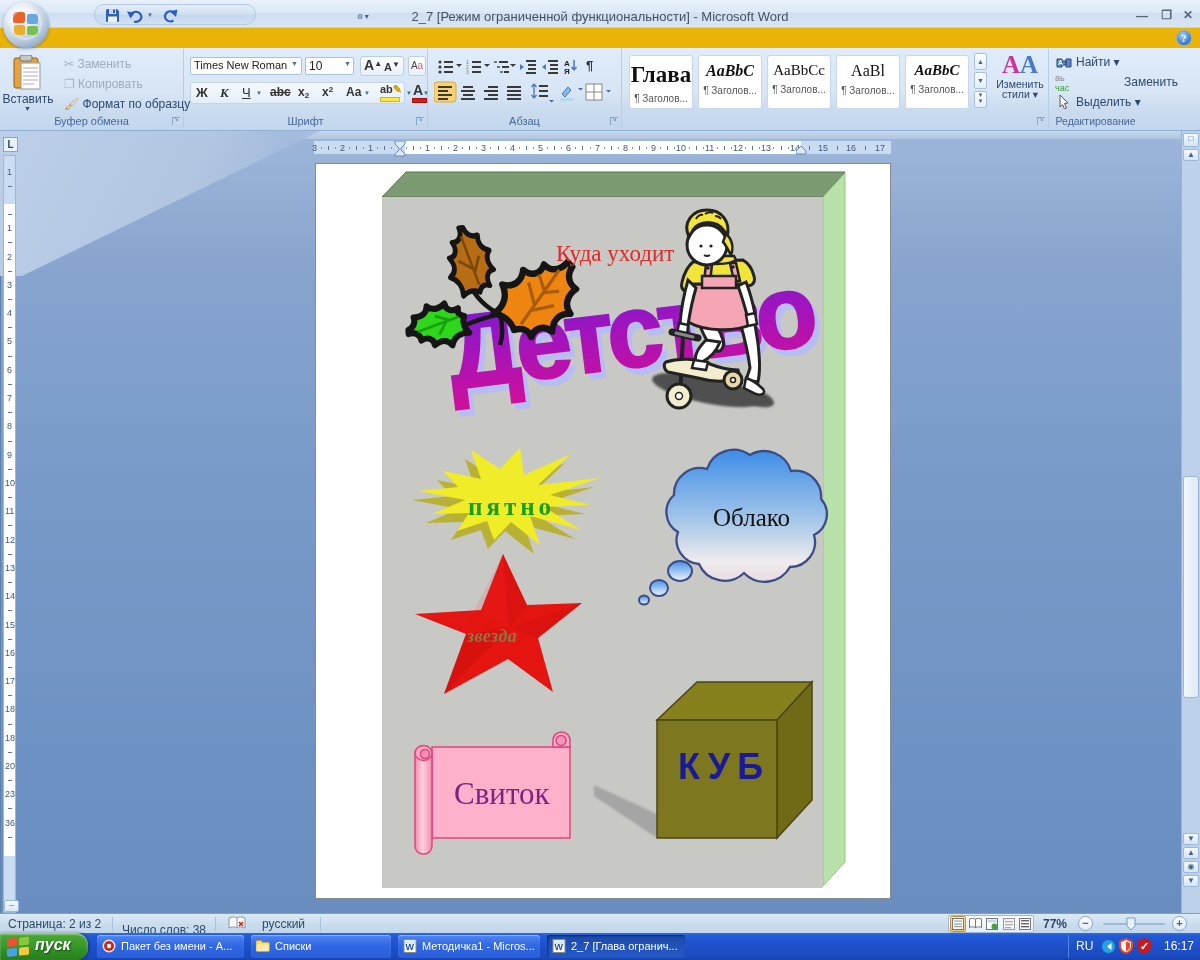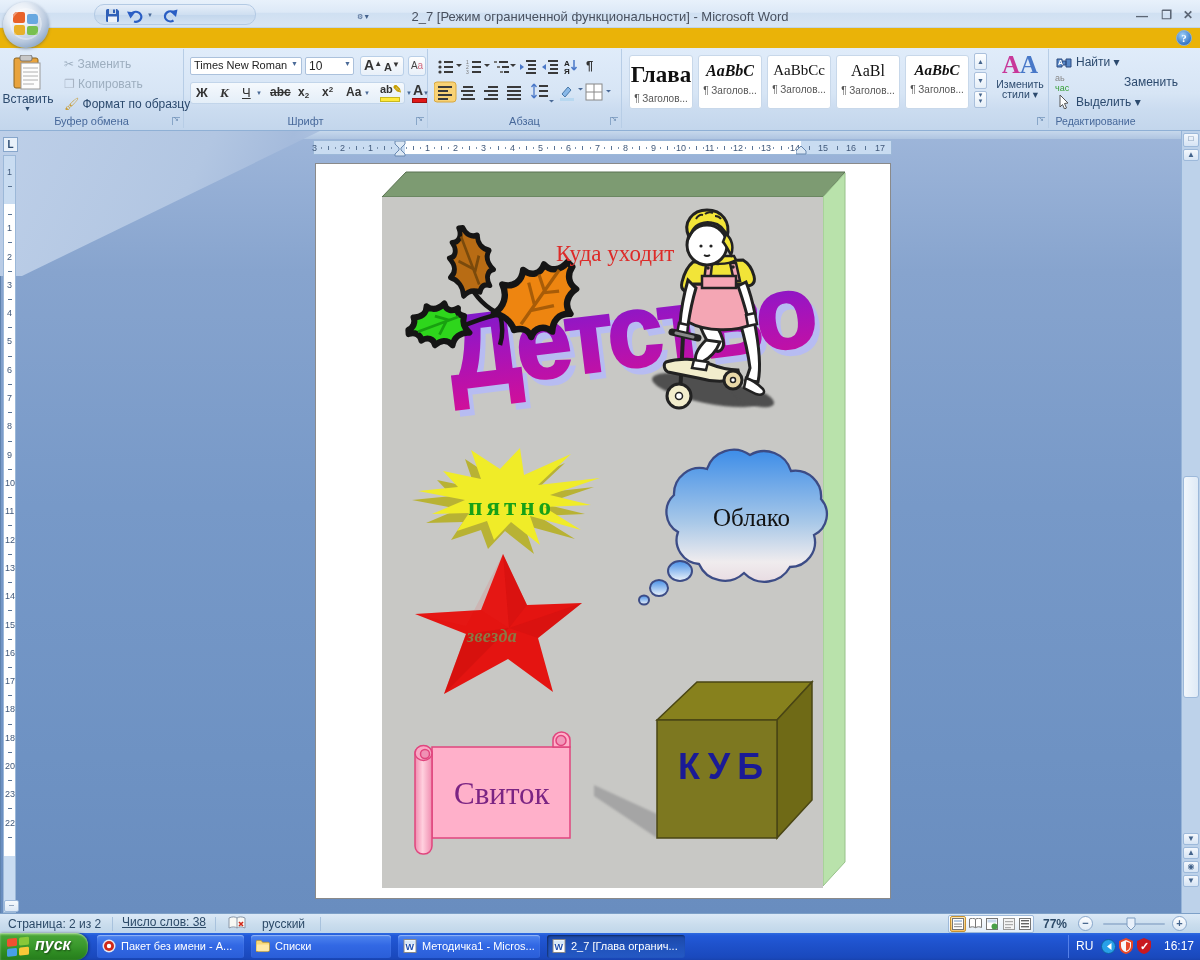--- a/index.html
+++ b/index.html
@@ -590,21 +590,21 @@
 <div class="vnum" style="top:379px;left:1px;">12</div>
 <div class="vnum" style="top:407px;left:1px;">13</div>
 <div class="vnum" style="top:435px;left:1px;">14</div>
 <div class="vnum" style="top:464px;left:1px;">15</div>
 <div class="vnum" style="top:492px;left:1px;">16</div>
 <div class="vnum" style="top:520px;left:1px;">17</div>
 <div class="vnum" style="top:548px;left:1px;">18</div>
 <div class="vnum" style="top:577px;left:1px;">18</div>
 <div class="vnum" style="top:605px;left:1px;">20</div>
 <div class="vnum" style="top:633px;left:1px;">23</div>
-<div class="vnum" style="top:662px;left:1px;">22</div>
+<div class="vnum" style="top:662px;left:1px;">36</div>
 <div class="abs" style="top:58px;left:4px;width:4px;height:1px;background:#5a7494;"></div>
 <div class="abs" style="top:86px;left:4px;width:4px;height:1px;background:#5a7494;"></div>
 <div class="abs" style="top:115px;left:4px;width:4px;height:1px;background:#5a7494;"></div>
 <div class="abs" style="top:143px;left:4px;width:4px;height:1px;background:#5a7494;"></div>
 <div class="abs" style="top:171px;left:4px;width:4px;height:1px;background:#5a7494;"></div>
 <div class="abs" style="top:200px;left:4px;width:4px;height:1px;background:#5a7494;"></div>
 <div class="abs" style="top:228px;left:4px;width:4px;height:1px;background:#5a7494;"></div>
 <div class="abs" style="top:256px;left:4px;width:4px;height:1px;background:#5a7494;"></div>
 <div class="abs" style="top:285px;left:4px;width:4px;height:1px;background:#5a7494;"></div>
 <div class="abs" style="top:313px;left:4px;width:4px;height:1px;background:#5a7494;"></div>
@@ -632,21 +632,21 @@
    <div class="btn" style="top:702px;height:12px;">▼</div>
    <div class="btn" style="top:716px;height:12px;">▲</div>
    <div class="btn" style="top:730px;height:12px;">◉</div>
    <div class="btn" style="top:744px;height:12px;">▼</div>
  </div>
 </div>
 
 <div id="statusbar">
  <div class="abs" style="left:8px;top:3px;">Страница: 2 из 2</div>
  <div class="stsep" style="left:112px;"></div>
- <div class="abs" style="left:122px;top:1px;text-decoration:underline;">Число слов: 38</div>
+ <div class="abs" style="left:122px;top:9px;">Число слов: 38</div>
  <div class="stsep" style="left:215px;"></div>
  <div class="abs" style="left:262px;top:3px;">русский</div>
  <div class="stsep" style="left:320px;"></div>
  <svg class="abs" style="left:228px;top:2px;" width="18" height="15" viewBox="0 0 18 15">
         <path d="M1 2 C4 0.5 7 0.5 9 2 C11 0.5 14 0.5 17 2 V12 C14 10.5 11 10.5 9 12 C7 10.5 4 10.5 1 12 Z" fill="#f8f8f4" stroke="#8a97a8"></path>
         <line x1="9" y1="2" x2="9" y2="12" stroke="#8a97a8"></line>
         <path d="M11 6 l4 4 m0 -4 l-4 4" stroke="#d02818" stroke-width="1.6"></path>
       </svg>
  <div class="abs" style="left:948px;top:1px;width:86px;height:18px;background:linear-gradient(#fdfeff,#e2edf8);border:1px solid #9db9da;border-radius:2px;"></div>
  <div class="abs" style="left:950px;top:2px;width:16px;height:16px;background:linear-gradient(#fbe6b4,#f5c268);border:1px solid #c89230;border-radius:2px;"></div>

